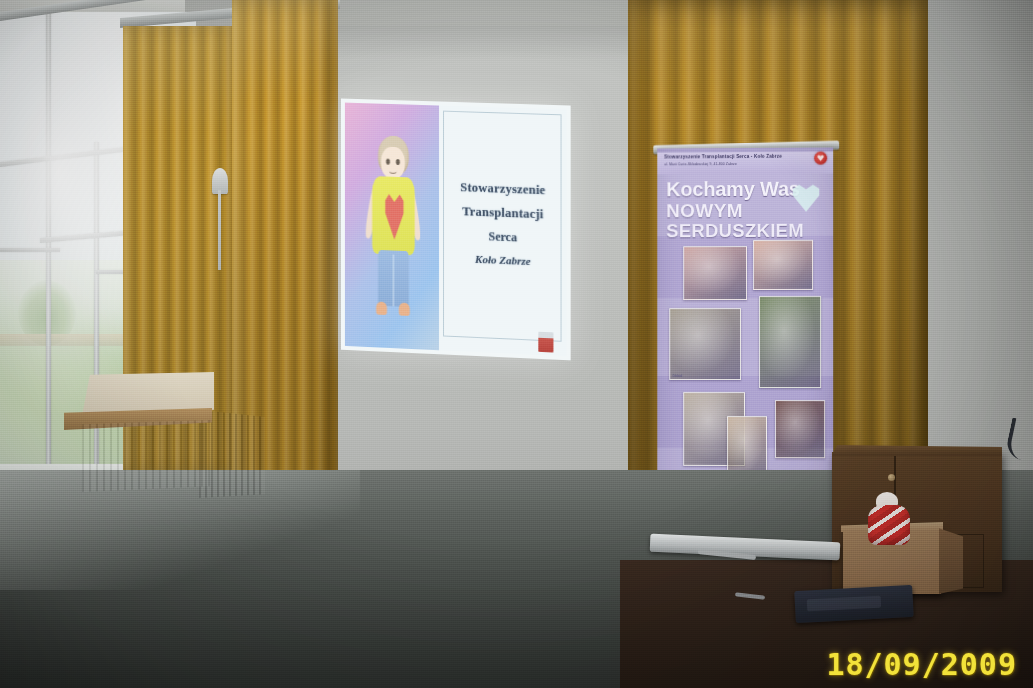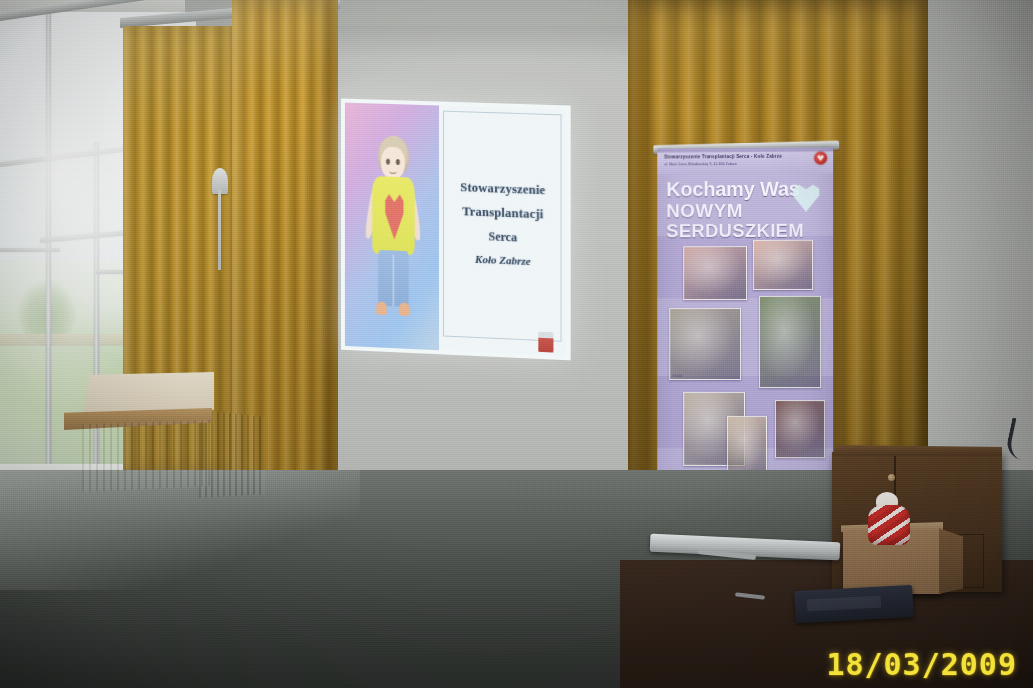--- a/index.html
+++ b/index.html
@@ -619,15 +619,15 @@
   <div class="box">
     <div class="box-rim"></div>
     <div class="box-side"></div>
   </div>
   <div class="equip-case"></div>
   <div class="cable"></div>
 
   <div class="vignette"></div>
   <div class="grain"></div>
 
-  <div class="datestamp">18/03/2009</div>
+  <div class="datestamp">18/09/2009</div>
 
 </div>
 
 </body></html>

